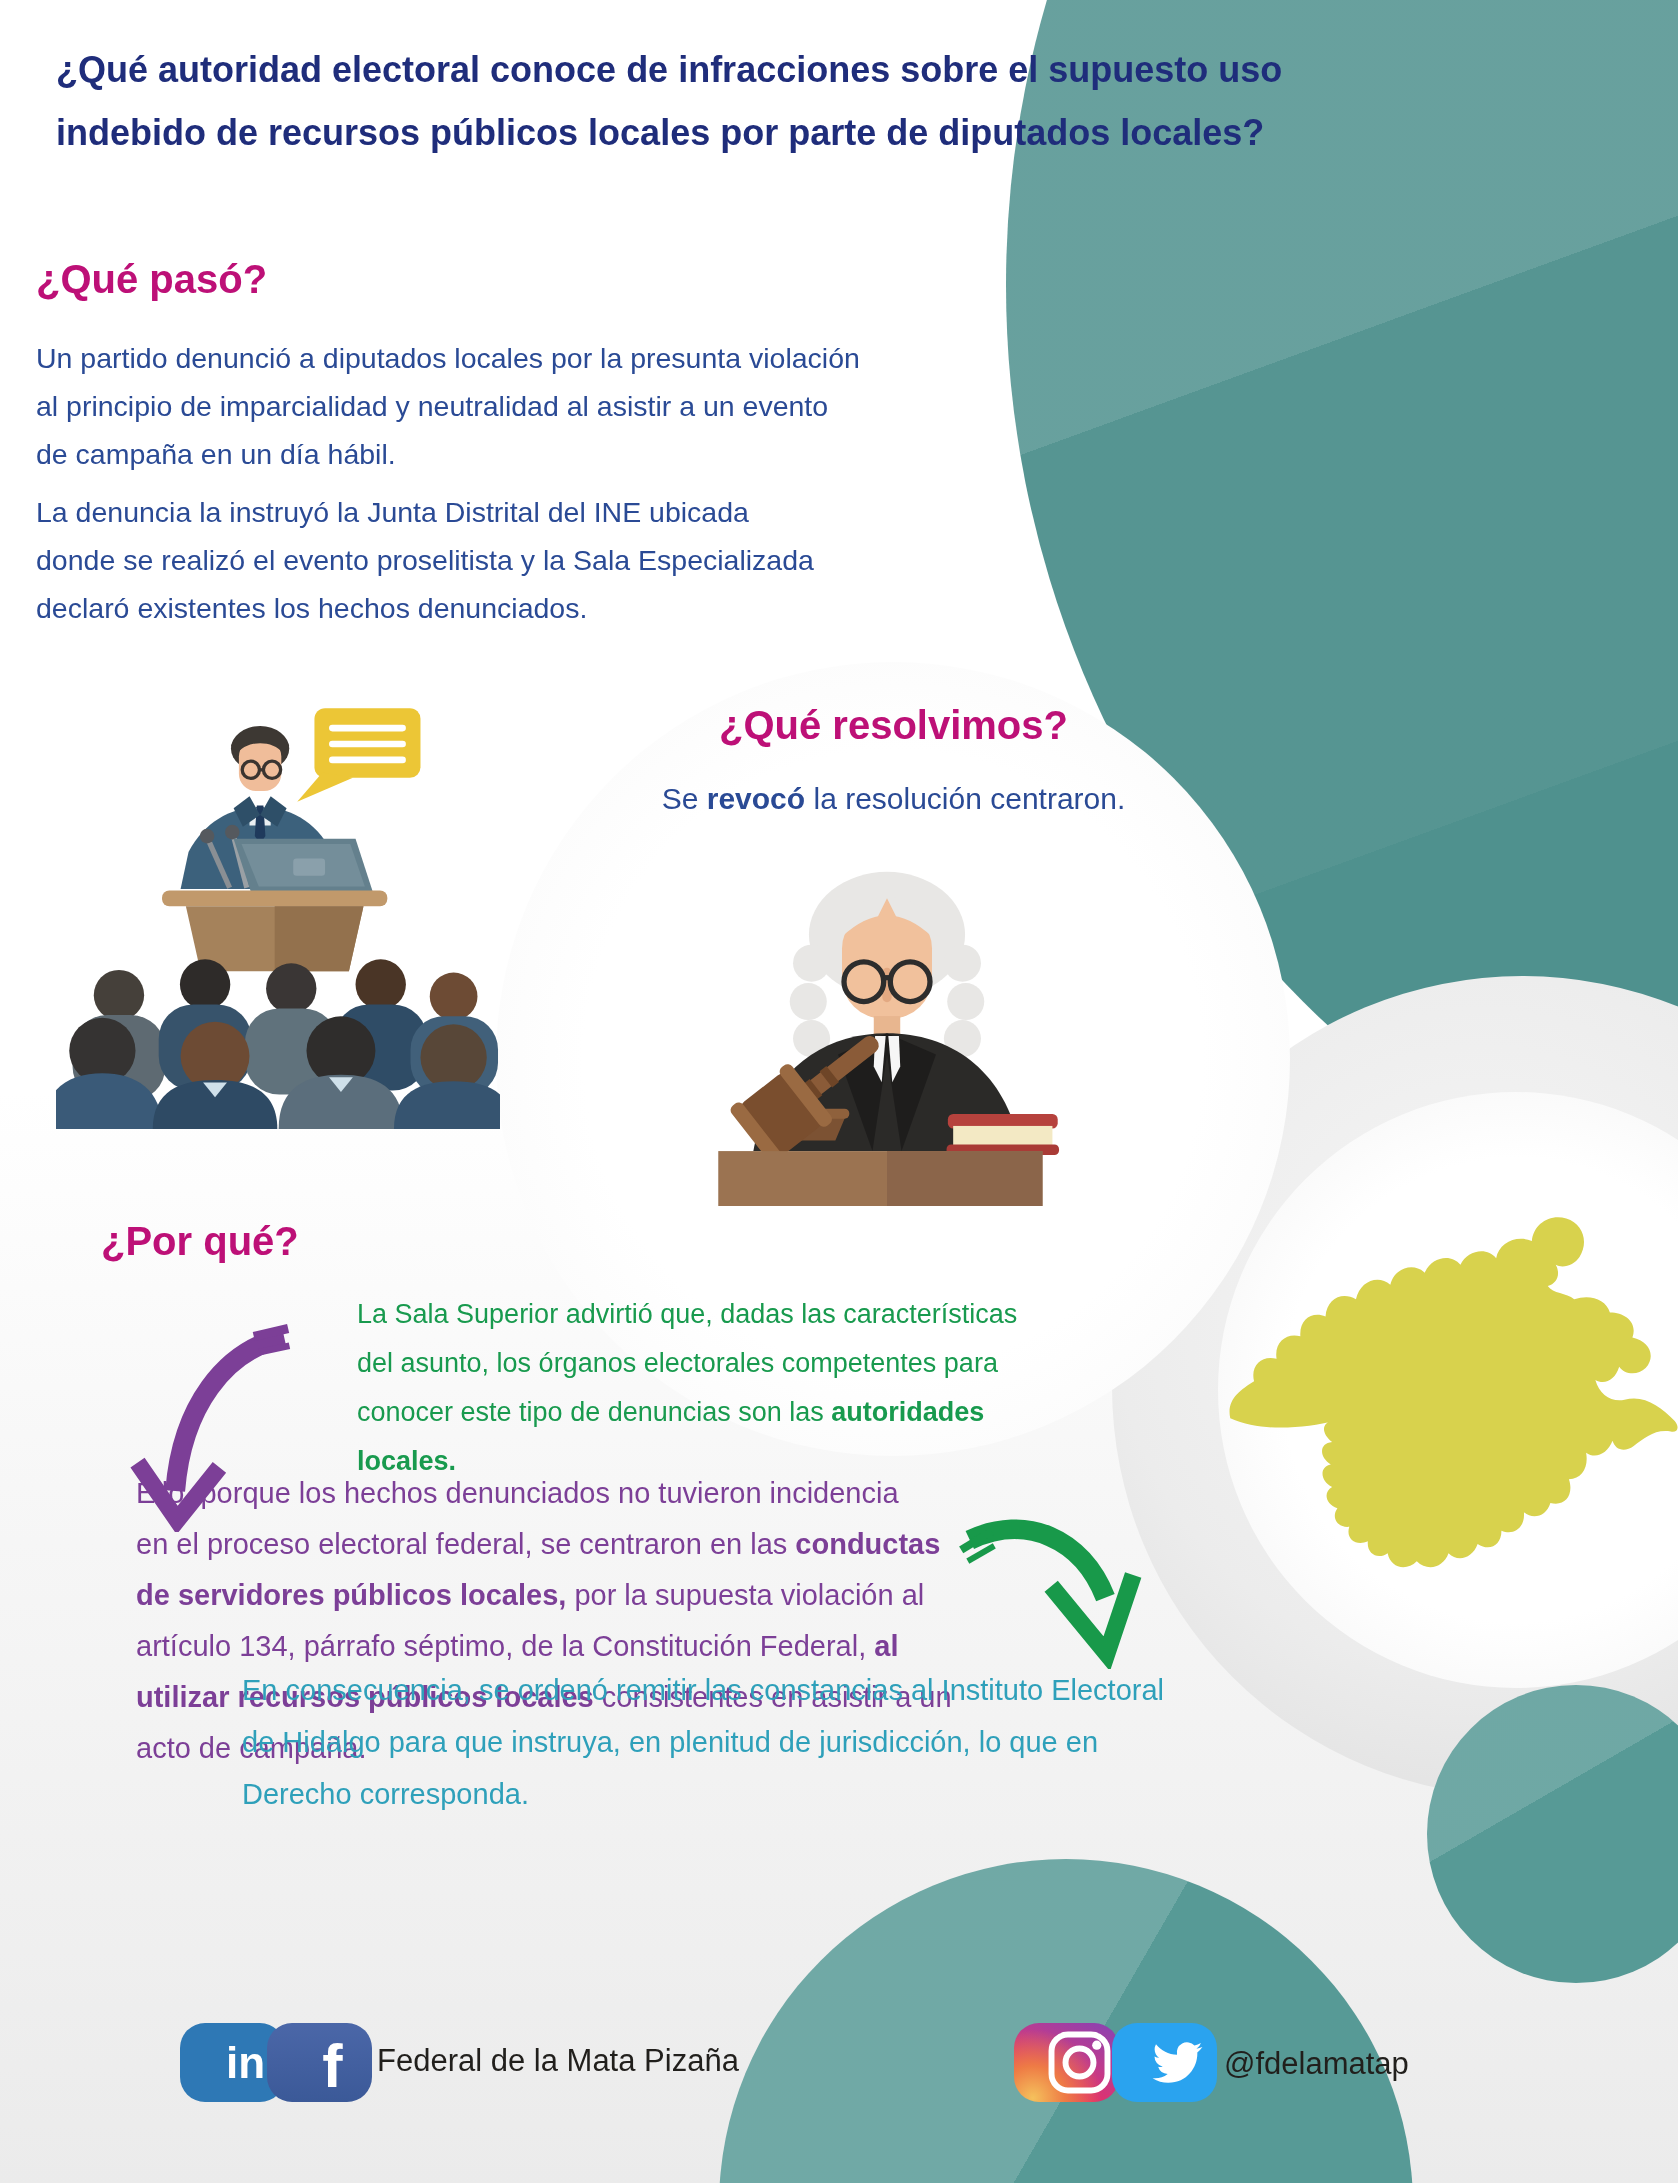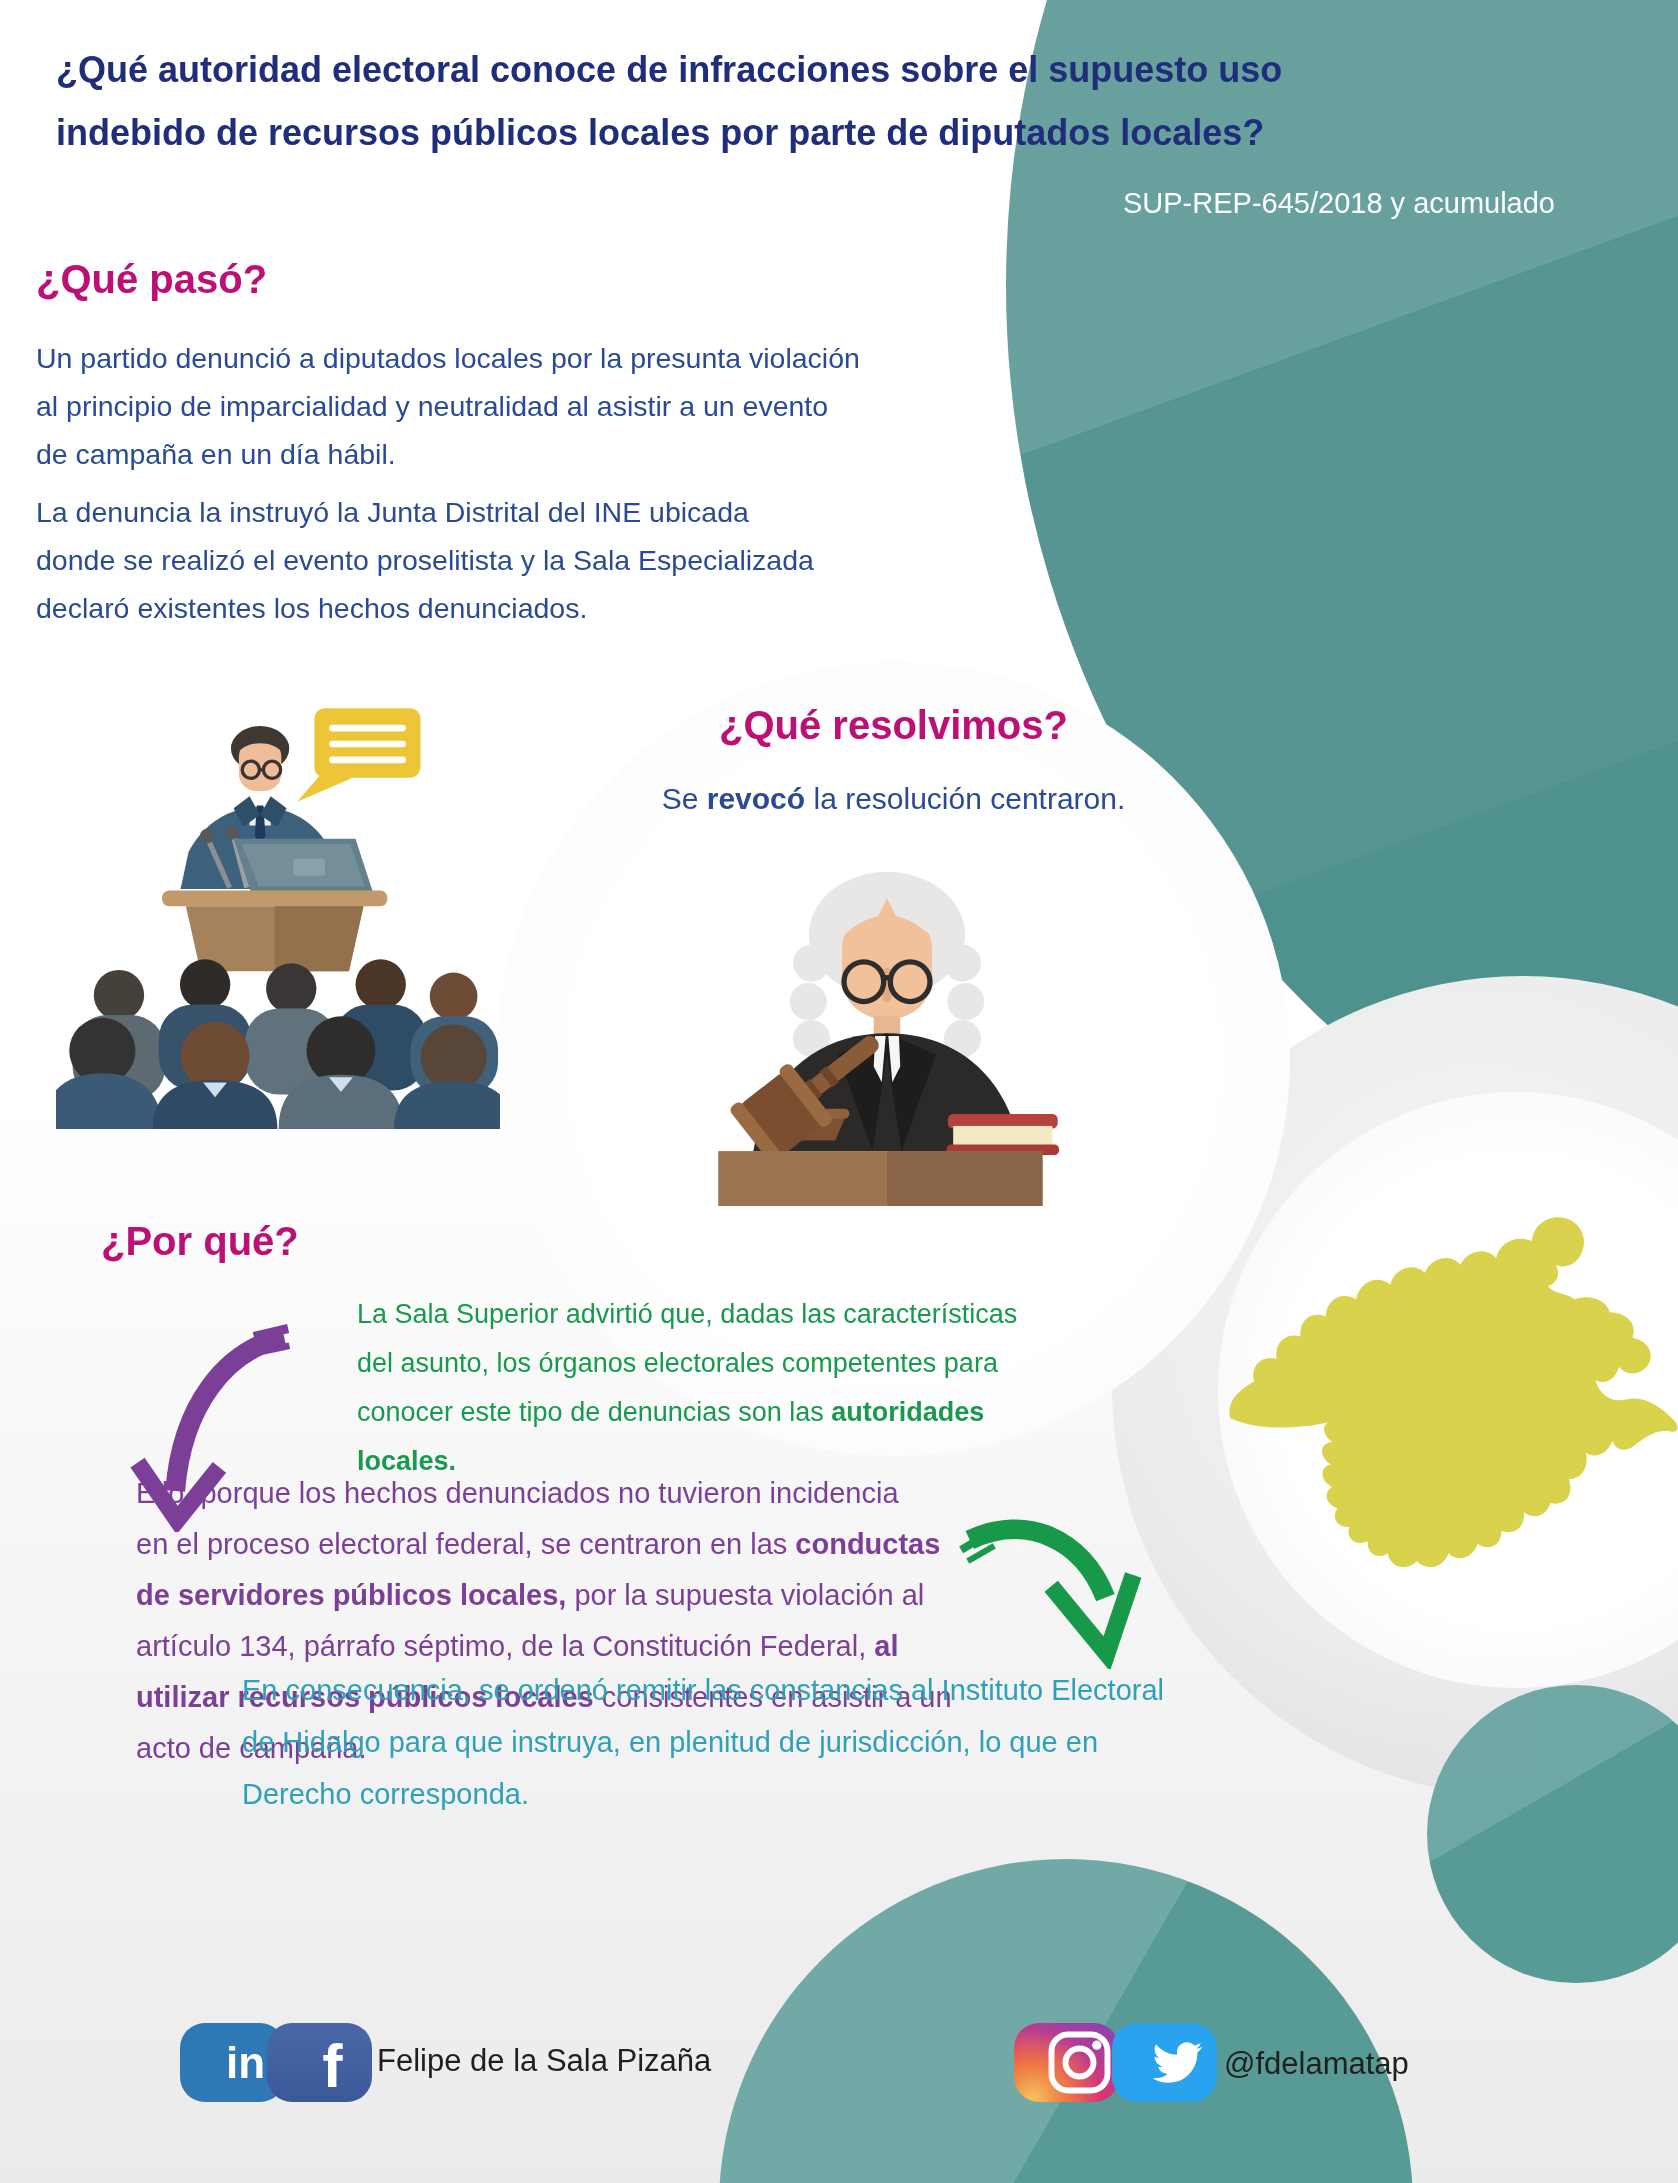--- a/index.html
+++ b/index.html
@@ -106,21 +106,20 @@
       C176,496 166,480 176,466 C158,460 154,442 168,434 C150,424 148,404 166,400
       C148,388 148,368 168,366 C150,352 152,334 172,334 C128,344 64,352 14,330 Z"></path>
   </svg>
 
   <div class="abs circle teal-circle-br"></div>
   <div class="abs circle teal-dome"></div>
   <div class="abs circle white-circle-judge"></div>
 
   <div class="abs pre page-title">¿Qué autoridad electoral conoce de infracciones sobre el supuesto uso
 indebido de recursos públicos locales por parte de diputados locales?</div>
-  <div class="abs case-ref">SUP-REP-645/2018 y acumulado</div>
 
   <div class="abs h-magenta h-quepaso">¿Qué pasó?</div>
   <div class="abs pre body-blue p2">La denuncia la instruyó la Junta Distrital del INE ubicada
 donde se realizó el evento proselitista y la Sala Especializada
 declaró existentes los hechos denunciados.</div>
   <div class="abs pre body-blue p1">Un partido denunció a diputados locales por la presunta violación
 al principio de imparcialidad y neutralidad al asistir a un evento
 de campaña en un día hábil.</div>
 
   <svg class="abs" style="left:56px;top:685px" width="444" height="444" viewBox="0 0 670 670">
@@ -292,21 +291,21 @@
     <line x1="22" y1="97" x2="62" y2="74" stroke="var(--arrow-green)" stroke-width="9"></line>
     <path d="M148,135 L232,237 L272,118" fill="none" stroke="var(--arrow-green)" stroke-width="26"></path>
   </svg>
 
   <div class="abs soc soc-linkedin">
     <div class="glyph">in</div>
   </div>
   <div class="abs soc soc-facebook">
     <div class="glyph">f</div>
   </div>
-  <div class="abs author-name">Felipe de la Sala Pizaña</div>
+  <div class="abs author-name">Federal de la Mata Pizaña</div>
 
   <div class="abs soc soc-instagram">
     <svg width="79" height="79" viewBox="0 0 48 48">
       <rect x="7" y="7" width="34" height="34" rx="10" fill="none" stroke="#ffffff" stroke-width="3.6"></rect>
       <circle cx="24" cy="24" r="8.5" fill="none" stroke="#ffffff" stroke-width="3.6"></circle>
       <circle cx="34.5" cy="13.5" r="2.8" fill="#ffffff"></circle>
     </svg>
   </div>
   <div class="abs soc soc-twitter">
     <svg width="79" height="79" viewBox="0 0 24 24" style="padding:14.6px 13.2px;box-sizing:border-box">

